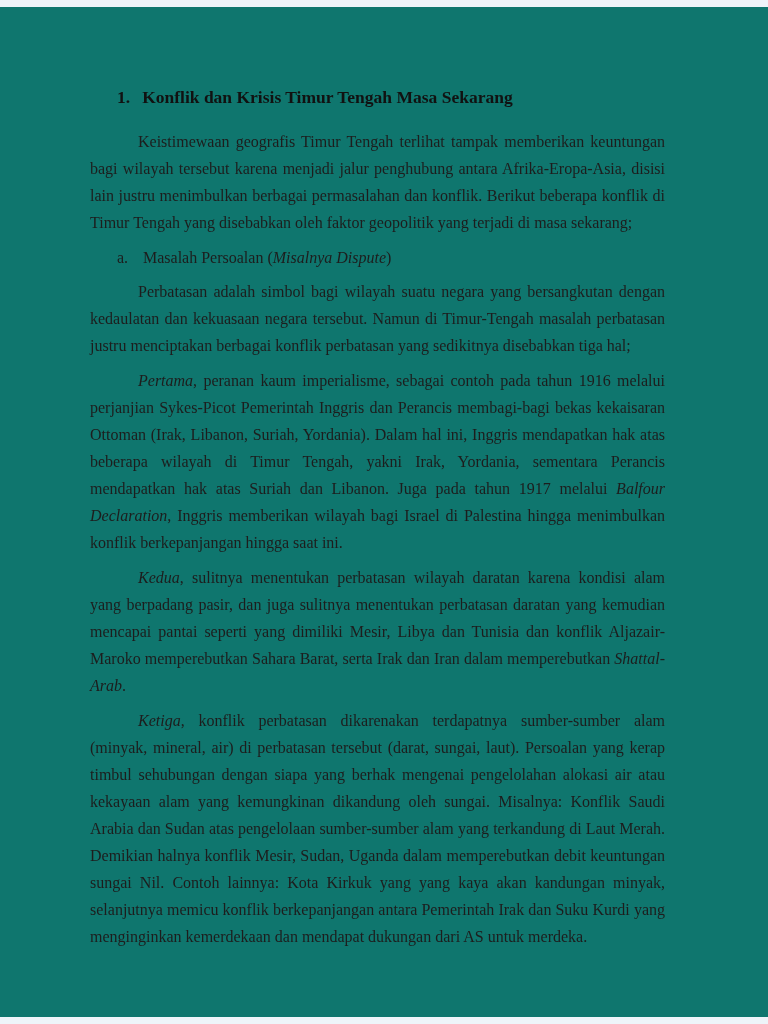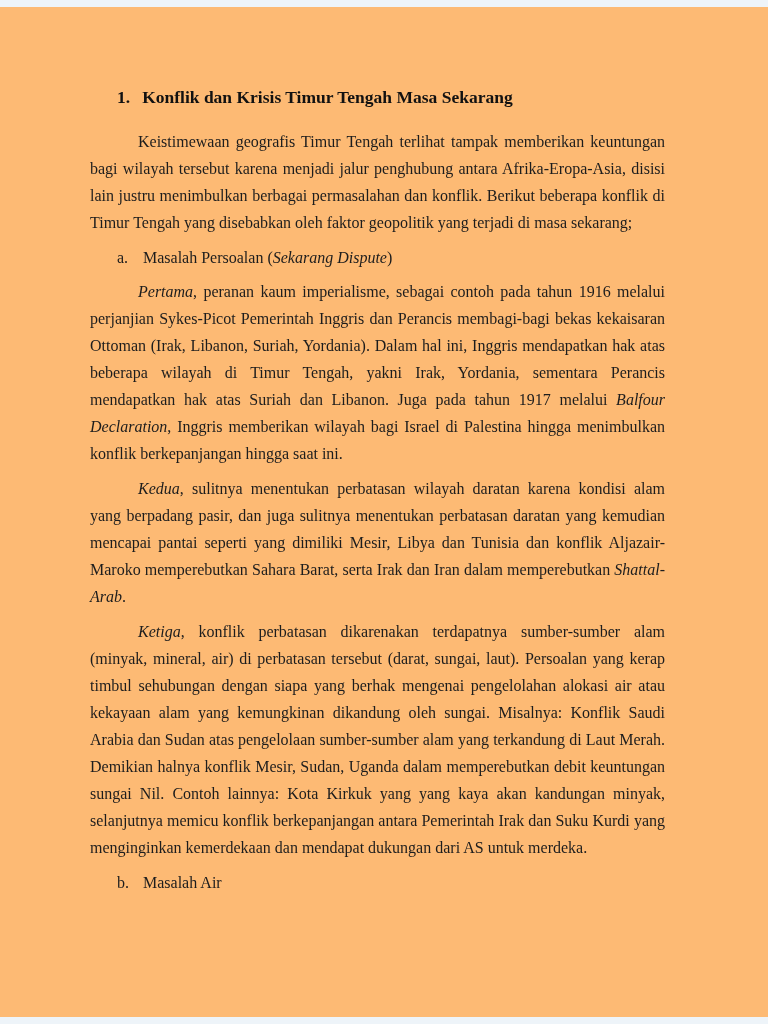--- a/index.html
+++ b/index.html
@@ -4,21 +4,21 @@
 <style>
   html, body {
     margin: 0;
     padding: 0;
     background: #ffffff;
   }
   .viewport {
     position: relative;
     width: 768px;
     height: 1024px;
-    background: #fdba74;
+    background: #0f766e;
     overflow: hidden;
   }
   .edge-bar {
     position: absolute;
     left: 0;
     width: 768px;
     height: 7px;
     background: #eef4f9;
   }
   .edge-bar.top { top: 0; }
@@ -74,31 +74,29 @@
 
   <div class="page-content">
 
     <h1 class="doc-title">
       <span class="title-number">1.</span><span>Konflik dan Krisis Timur Tengah Masa Sekarang</span>
     </h1>
 
     <p class="body-par">Keistimewaan geografis Timur Tengah terlihat tampak memberikan keuntungan bagi wilayah tersebut karena menjadi jalur penghubung antara Afrika-Eropa-Asia, disisi lain justru menimbulkan berbagai permasalahan dan konflik. Berikut beberapa konflik di Timur Tengah yang disebabkan oleh faktor geopolitik yang terjadi di masa sekarang;</p>
 
     <div class="list-row">
-      <span class="list-marker">a.</span><span>Masalah Persoalan (</span><span class="it">Sekarang Dispute</span><span>)</span>
+      <span class="list-marker">a.</span><span>Masalah Persoalan (</span><span class="it">Misalnya Dispute</span><span>)</span>
     </div>
 
+    <p class="body-par">Perbatasan adalah simbol bagi wilayah suatu negara yang bersangkutan dengan kedaulatan dan kekuasaan negara tersebut. Namun di Timur-Tengah masalah perbatasan justru menciptakan berbagai konflik perbatasan yang sedikitnya disebabkan tiga hal;</p>
 
     <p class="body-par"><span class="it">Pertama</span><span>, peranan kaum imperialisme, sebagai contoh pada tahun 1916 melalui perjanjian Sykes-Picot Pemerintah Inggris dan Perancis membagi-bagi bekas kekaisaran Ottoman (Irak, Libanon, Suriah, Yordania). Dalam hal ini, Inggris mendapatkan hak atas beberapa wilayah di Timur Tengah, yakni Irak, Yordania, sementara Perancis mendapatkan hak atas Suriah dan Libanon. Juga pada tahun 1917 melalui </span><span class="it">Balfour Declaration</span><span>, Inggris memberikan wilayah bagi Israel di Palestina hingga menimbulkan konflik berkepanjangan hingga saat ini.</span></p>
 
     <p class="body-par"><span class="it">Kedua</span><span>, sulitnya menentukan perbatasan wilayah daratan karena kondisi alam yang berpadang pasir, dan juga sulitnya menentukan perbatasan daratan yang kemudian mencapai pantai seperti yang dimiliki Mesir, Libya dan Tunisia dan konflik Aljazair-Maroko memperebutkan Sahara Barat, serta Irak dan Iran dalam memperebutkan </span><span class="it">Shattal-Arab</span><span>.</span></p>
 
     <p class="body-par"><span class="it">Ketiga</span><span>, konflik perbatasan dikarenakan terdapatnya sumber-sumber alam (minyak, mineral, air) di perbatasan tersebut (darat, sungai, laut). Persoalan yang kerap timbul sehubungan dengan siapa yang berhak mengenai pengelolahan alokasi air atau kekayaan alam yang kemungkinan dikandung oleh sungai. Misalnya: Konflik Saudi Arabia dan Sudan atas pengelolaan sumber-sumber alam yang terkandung di Laut Merah. Demikian halnya konflik Mesir, Sudan, Uganda dalam memperebutkan debit keuntungan sungai Nil. Contoh lainnya: Kota Kirkuk yang yang kaya akan kandungan minyak, selanjutnya memicu konflik berkepanjangan antara Pemerintah Irak dan Suku Kurdi yang menginginkan kemerdekaan dan mendapat dukungan dari AS untuk merdeka.</span></p>
 
-    <div class="list-row">
-      <span class="list-marker">b.</span><span>Masalah Air</span>
-    </div>
 
   </div>
 
   <div class="edge-bar bottom"></div>
 
 </div>
 
 </body></html>

